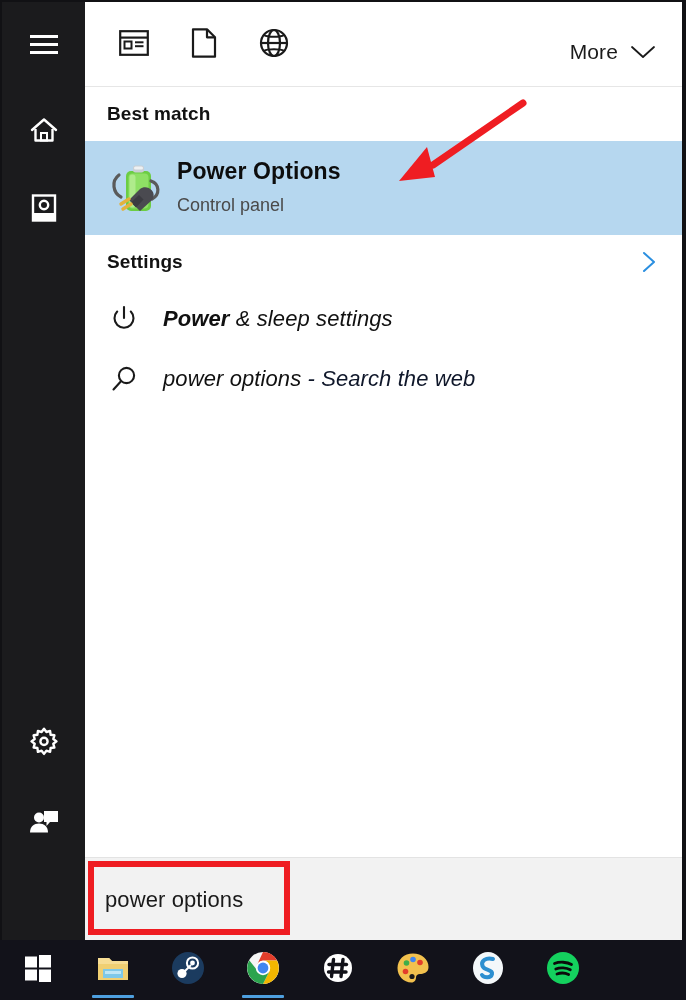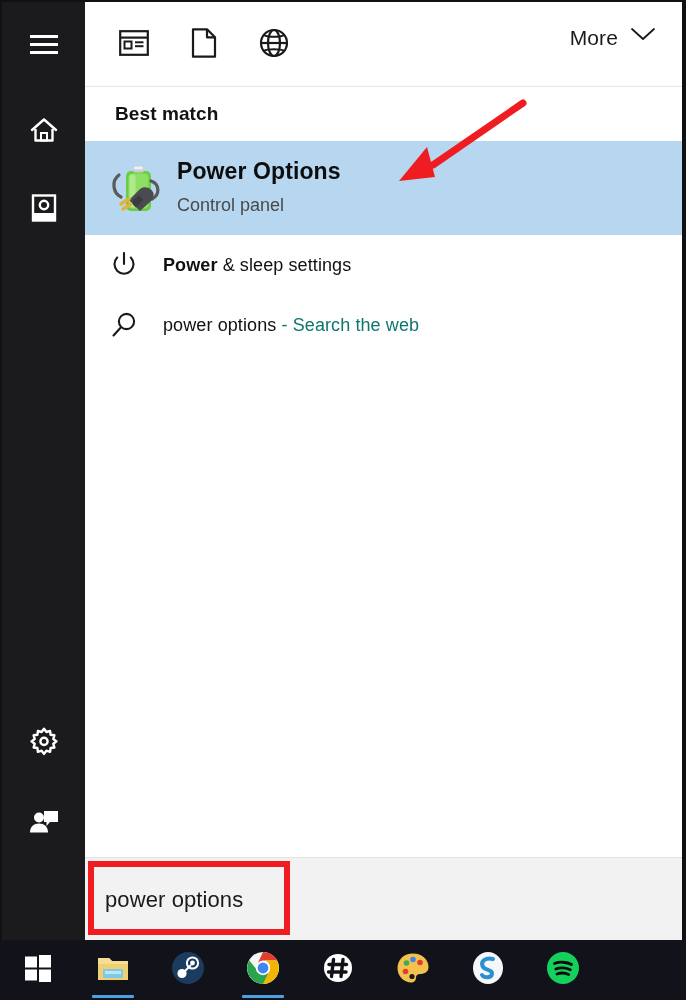--- a/index.html
+++ b/index.html
@@ -80,37 +80,37 @@
   }
   .ti1 { left: 26px; }
   .ti1b { left: 96px; }
   .ti2 { left: 166px; }
   .more-btn {
     position: absolute;
     right: 20px;
     top: 24px;
     height: 38px;
     display: flex;
-    align-items: flex-start;
+    align-items: flex-end;
     gap: 12px;
     padding: 0 6px;
   }
   .more-label {
     font-size: 21px;
     color: #1b1b1b;
     letter-spacing: .1px;
   }
 
   
   .section-head {
     position: relative;
     height: 54px;
     display: flex;
     align-items: center;
-    padding-left: 30px;
+    padding-left: 22px;
     box-sizing: border-box;
   }
   .section-head .sh-text {
     font-size: 19px;
     font-weight: bold;
     color: #121212;
     letter-spacing: .1px;
   }
   .section-head .chev-right {
     position: absolute;
@@ -156,27 +156,28 @@
     line-height: 1.18;
     letter-spacing: .1px;
   }
   .row-sub {
     font-size: 18px;
     color: #4a4a4a;
     line-height: 1.3;
     margin-top: 9px;
   }
   .row-title-line {
-    font-size: 18px;
+    font-size: 22px;
     color: #111111;
     letter-spacing: .1px;
     white-space: nowrap;
+    font-style: italic;
   }
   .row-title-line b { font-weight: bold; }
-  .row-title-line .muted { color: #0f766e; }
+  .row-title-line .muted { color: #0f172a; }
 
   
   .searchbar {
     position: absolute;
     left: 85px;
     top: 855px;
     width: 597px;
     height: 85px;
     background: #f2f2f2;
     border-top: 1px solid #e3e3e3;
@@ -372,20 +373,28 @@
 
             <path d="M14 45 L22 40 M16 50 L24 45" stroke="#e3b23c" stroke-width="3.4" stroke-linecap="round"></path>
           </svg>
         </div>
         <div class="row-text">
           <span class="row-title">Power Options</span>
           <span class="row-sub">Control panel</span>
         </div>
       </div>
 
+      <div class="section-head">
+        <span class="sh-text">Settings</span>
+        <span class="chev-right">
+          <svg width="22" height="22" viewBox="0 0 22 22">
+            <path d="M6 2 L16 11 L6 20" fill="none" stroke="#2b8fe0" stroke-width="2" stroke-linecap="round" stroke-linejoin="round"></path>
+          </svg>
+        </span>
+      </div>
 
       <div class="result-row">
         <div class="row-icon small">
           <svg width="30" height="30" viewBox="0 0 30 30">
             <path d="M8.2 7.6 A9.5 9.5 0 1 0 21.8 7.6" fill="none" stroke="#1a1a1a" stroke-width="2.1" stroke-linecap="round"></path>
             <line x1="15" y1="3" x2="15" y2="14" stroke="#1a1a1a" stroke-width="2.1" stroke-linecap="round"></line>
           </svg>
         </div>
         <div class="row-text">
           <span class="row-title-line"><b>Power</b><span> &amp; sleep settings</span></span>

